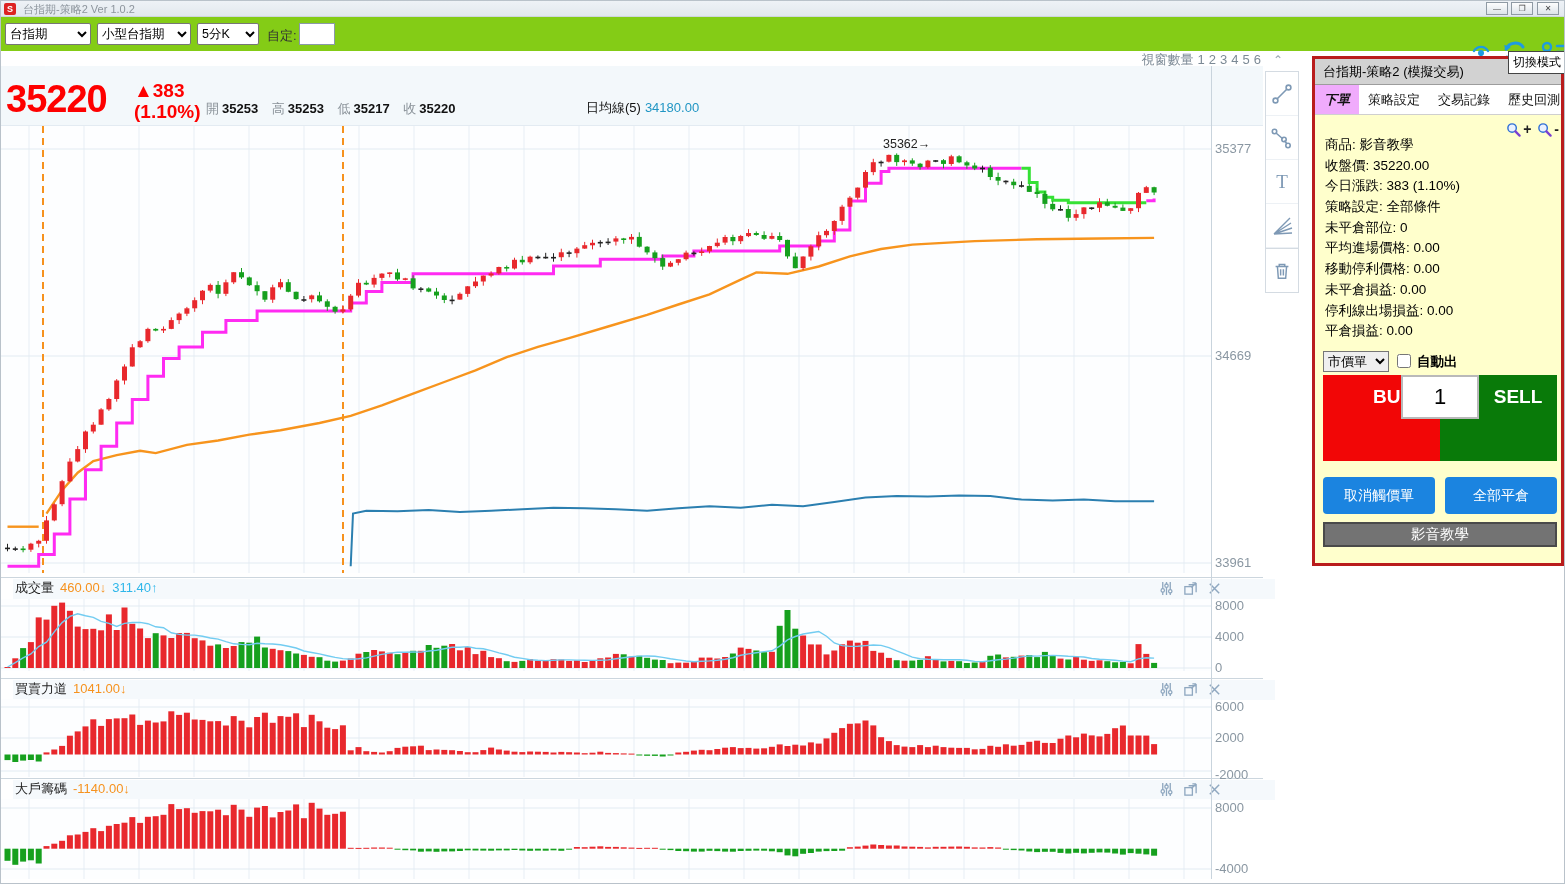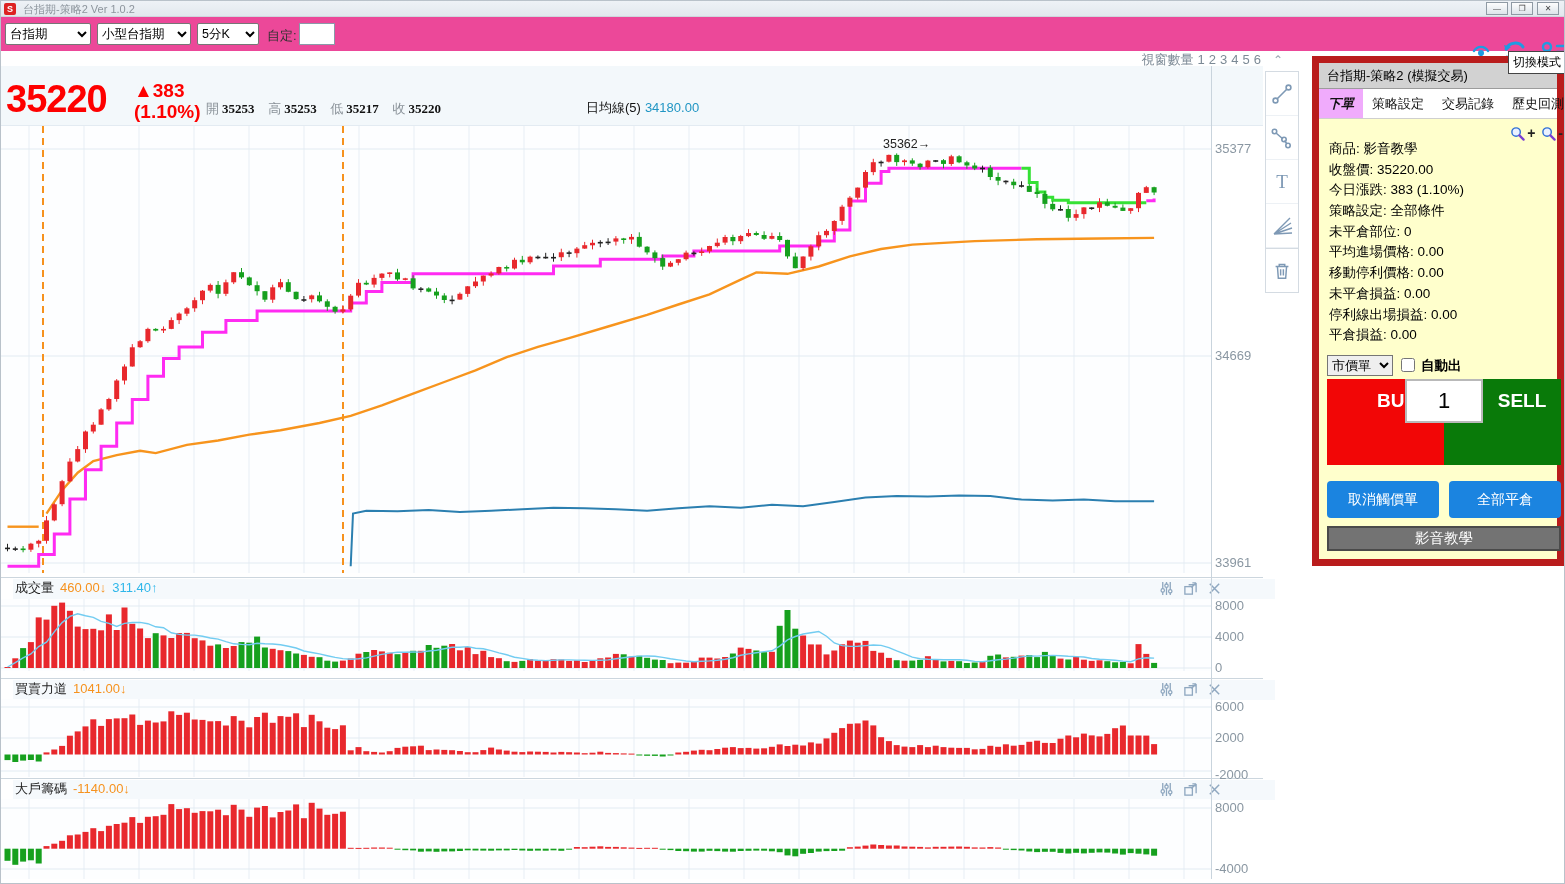--- a/index.html
+++ b/index.html
@@ -7,37 +7,37 @@
   .window { position:relative; width:1565px; height:884px; background:#fff; overflow:hidden; border:1px solid #b9c2ca; }
 
   
   .titlebar { position:absolute; left:0; top:0; width:100%; height:16px; background:linear-gradient(#eef2f6,#e2e8ee); border-bottom:1px solid #cfd6dc; }
   .app-icon { position:absolute; left:3px; top:2px; width:12px; height:12px; background:#d22; color:#fff; font-size:9px; font-weight:bold; text-align:center; line-height:12px; border-radius:2px; }
   .win-title { position:absolute; left:22px; top:1px; font-size:11px; color:#8d959d; }
   .win-btn { position:absolute; top:1px; width:22px; height:13px; border:1px solid #8f9aa4; background:linear-gradient(#fdfdfd,#dde4ea); font-size:8px; color:#444; text-align:center; line-height:11px; cursor:pointer; }
   .win-btn.min { right:56px; } .win-btn.max { right:31px; } .win-btn.close { right:5px; }
 
   
-  .toolbar { position:absolute; left:0; top:16px; width:100%; height:34px; background:#ec4899; }
+  .toolbar { position:absolute; left:0; top:16px; width:100%; height:34px; background:#84cc16; }
   .toolbar select { position:absolute; top:6px; height:22px; font-size:12.5px; font-family:"Liberation Sans",sans-serif; border:1px solid #767676; border-radius:2px; background:#fff; }
   .sel-symbol { left:4px; width:86px; } .sel-contract { left:96px; width:94px; } .sel-interval { left:196px; width:62px; }
   .custom-label { position:absolute; left:266px; top:10px; font-size:13px; color:#333; }
   .custom-input { position:absolute; left:298px; top:6px; width:36px; height:22px; border:1px solid #8a99a8; font-size:13px; padding:0 3px; }
   .tb-icon { position:absolute; top:21px; width:28px; height:28px; }
 
   
   .win-count { position:absolute; left:1000px; top:50px; width:260px; text-align:right; font-size:13px; color:#7c8a96; }
   .win-count span.num { margin-left:4px; cursor:pointer; }
 
   .main-header { position:absolute; left:0; top:65px; width:1262px; height:60px; background:#f3f8fb; border-bottom:1px solid #e3ebf2; }
   .big-price { position:absolute; left:5px; top:12px; font-size:38px; font-weight:bold; color:#fe0000; letter-spacing:-1px; }
   .chg-block { position:absolute; left:133px; top:14px; font-size:19px; font-weight:bold; color:#fe0000; line-height:21px; }
   .ohlc { position:absolute; left:205px; top:34px; font-size:13px; }
   .ohlc .lb { color:#8a9299; margin:0 3px 0 10px; } .ohlc .lb:first-child { margin-left:0; }
-  .ohlc .vl { color:#111; font-weight:bold;font-family:Liberation Serif, serif; }
+  .ohlc .vl { color:#111; font-weight:bold; }
   .ma-row { position:absolute; left:585px; top:33px; font-size:13px; color:#111; }
   .ma-row .mv { color:#2196c4; margin-left:4px; }
   .panel-icons { position:absolute; display:flex; gap:9px; }
   .pi-main { left:1163px; top:78px; }
 
   .chart-svg { position:absolute; left:0; background:#fdfeff; }
   .annotation { position:absolute; left:882px; top:136px; font-size:12.5px; color:#222; }
 
   .sep { position:absolute; left:0; width:1262px; height:1px; background:#ccd6de; }
   .axis-vline { position:absolute; left:1210px; top:65px; width:1px; height:813px; background:#c9d4dd; }
@@ -51,21 +51,21 @@
 
   
   .draw-caret { position:absolute; left:1272px; top:52px; font-size:12px; color:#9aa7b2; }
   .draw-toolbar { position:absolute; left:1264px; top:70px; width:34px; background:#fff; border:1px solid #d4dbe2; }
   .draw-cell { width:100%; height:44px; display:flex; align-items:center; justify-content:center; border-bottom:1px solid #edf1f5; cursor:pointer; }
   .draw-cell:last-child { border-bottom:none; border-top:1px solid #d4dbe2; }
   .draw-cell svg { display:block; }
   .tool-T { font-family:"Liberation Serif",serif; font-size:19px; color:#7e99b5; }
 
   
-  .trade-panel { position:absolute; left:1311px; top:55px; width:252px; height:510px; border:7px solid #b91c1c; background:#ffffcc; }
+  .trade-panel { position:absolute; left:1311px; top:55px; width:252px; height:510px; border:3px solid #b91c1c; background:#ffffcc; }
   .tp-title { position:absolute; left:0; top:0; width:100%; height:26px; background:#d2d2d2; font-size:13px; color:#000; line-height:26px; padding-left:8px; border-bottom:1px solid #9c9c9c; }
   .mode-btn { position:absolute; left:196px; top:-6px; width:58px; height:23px; background:#fff; border:1px solid #444; font-size:12px; text-align:center; line-height:21px; cursor:pointer; z-index:5; }
   .tp-tabs { position:absolute; left:0; top:26px; width:100%; height:30px; background:#fff; display:flex; border-bottom:1px solid #cfcfcf; }
   .tp-tab { padding:0 9px; font-size:13px; line-height:30px; color:#111; cursor:pointer; white-space:nowrap; }
   .tp-tab.active { background:#f0abfc; font-weight:bold;font-style:italic; }
   .tp-body { position:absolute; left:0; top:56px; width:250px; height:452px; }
   .zoom-row { position:absolute; right:6px; top:6px; display:flex; align-items:center; gap:2px; font-size:14px; font-weight:bold; color:#222; }
   .info-lines { position:absolute; left:10px; top:20px; }
   .info-line { font-size:13.5px; color:#000; height:20.7px; line-height:20.7px; white-space:nowrap; }
   .order-row { position:absolute; left:8px; top:236px; height:22px; }

